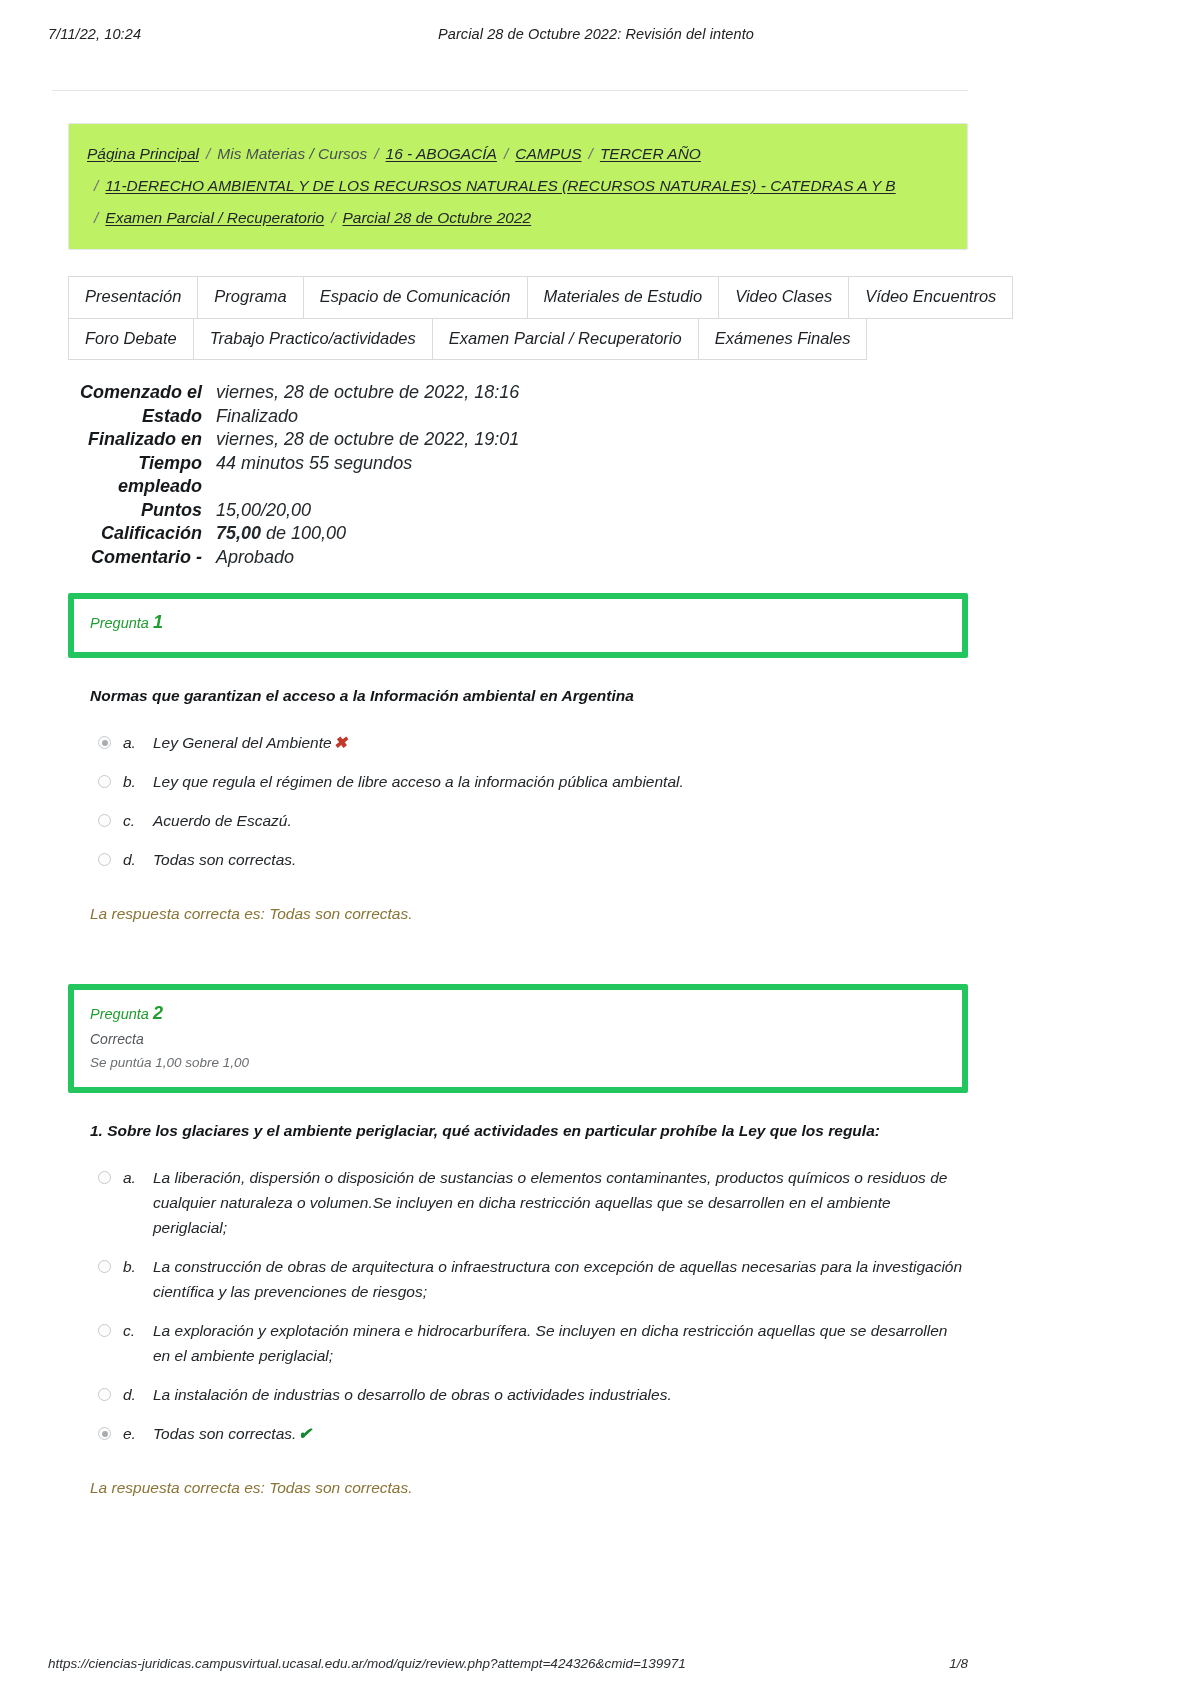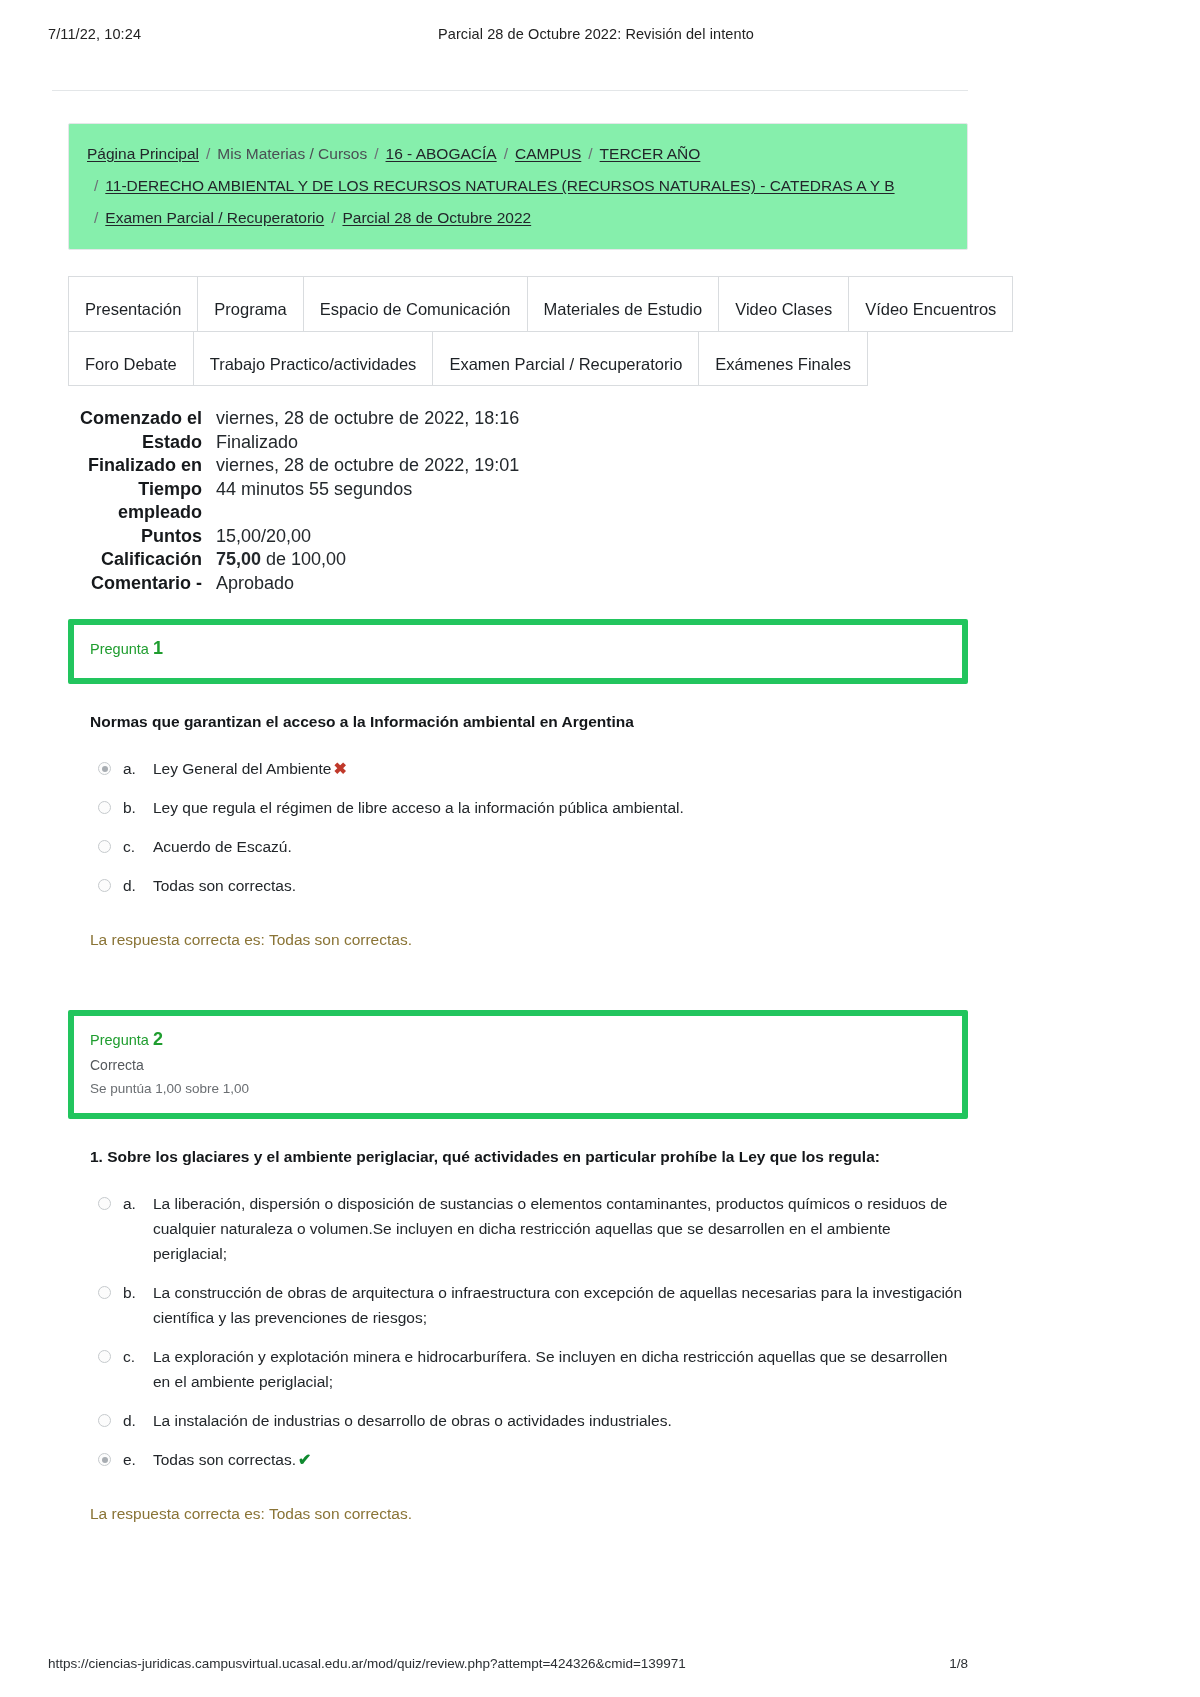--- a/index.html
+++ b/index.html
@@ -14,20 +14,21 @@
     color: #1d2125;
     -webkit-font-smoothing: antialiased;
   }
   .page {
     position: relative;
     width: 1020px;
     height: 1697px;
     box-sizing: border-box;
     padding: 0;
     overflow: hidden;
+    font-style: italic;
   }
 
   
   .print-header {
     display: flex;
     align-items: baseline;
     font-size: 14.5px;
     color: #222;
     padding: 26px 52px 0 48px;
     letter-spacing: 0.1px;
@@ -39,21 +40,21 @@
     margin: 48px 52px 0 52px;
     border-top: 1px solid #e3e6e8;
   }
 
   
   .breadcrumb-box {
     margin: 32px 52px 0 68px;
     border: 1px solid #e4e7e9;
     border-radius: 2px;
     padding: 14px 18px 15px 18px;
-    background: #86efac;
+    background: #bef264;
   }
   .bc-line {
     font-size: 15.5px;
     line-height: 32px;
     color: #2b2b2b;
     white-space: nowrap;
   }
   .bc-link {
     color: #22262a;
     text-decoration: underline;
@@ -73,21 +74,21 @@
     display: flex;
     flex-wrap: nowrap;
   }
   .tab-row + .tab-row { margin-top: 0; }
   .tab {
     border: 1px solid #d9dcdf;
     background: #fff;
     font-size: 16.5px;
     line-height: 1;
     color: #1d2125;
-    padding: 24px 16px 13px 16px;
+    padding: 11px 16px 13px 16px;
     margin-right: -1px;
     margin-bottom: -1px;
     white-space: nowrap;
     box-sizing: border-box;
   }
 
   
   .summary {
     margin: 22px 52px 0 68px;
   }

